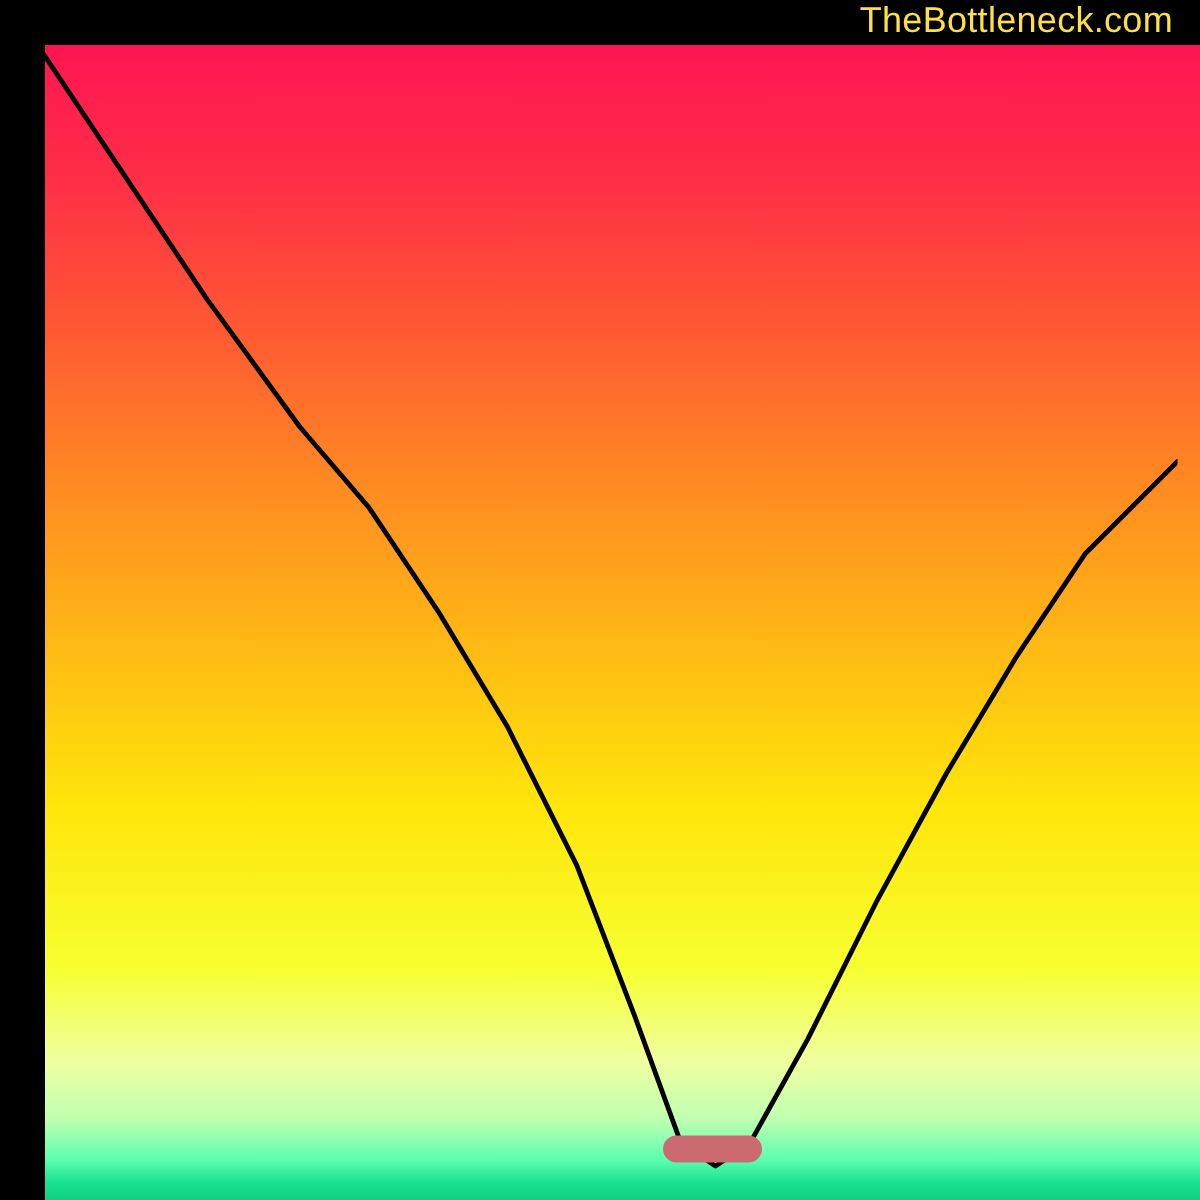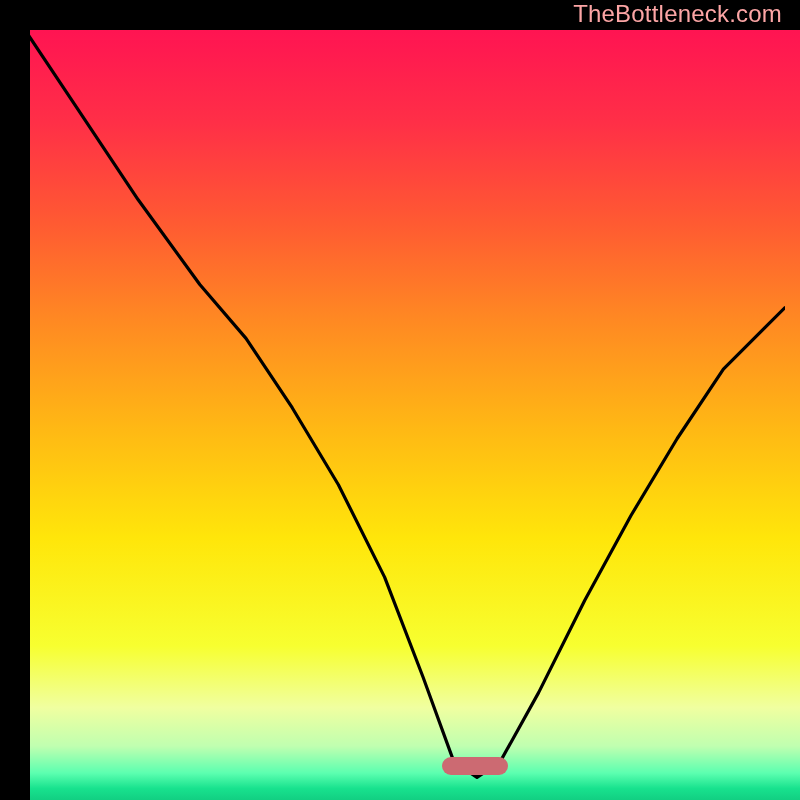--- a/index.html
+++ b/index.html
@@ -22,21 +22,21 @@
     position: absolute;
     left: 15px;
     top: 15px;
     width: 770px;
     height: 770px;
   }
   .watermark {
     position: absolute;
     top: 0px;
     right: 18px;
-    color: #fca5a5;
+    color: #fde047;
     font-family: Arial, Helvetica, sans-serif;
     font-size: 24px;
     font-weight: 500;
     letter-spacing: 0.2px;
     text-align: center;
   }
   .marker {
     position: absolute;
     height: 18px;
     background: #cc6a72;

